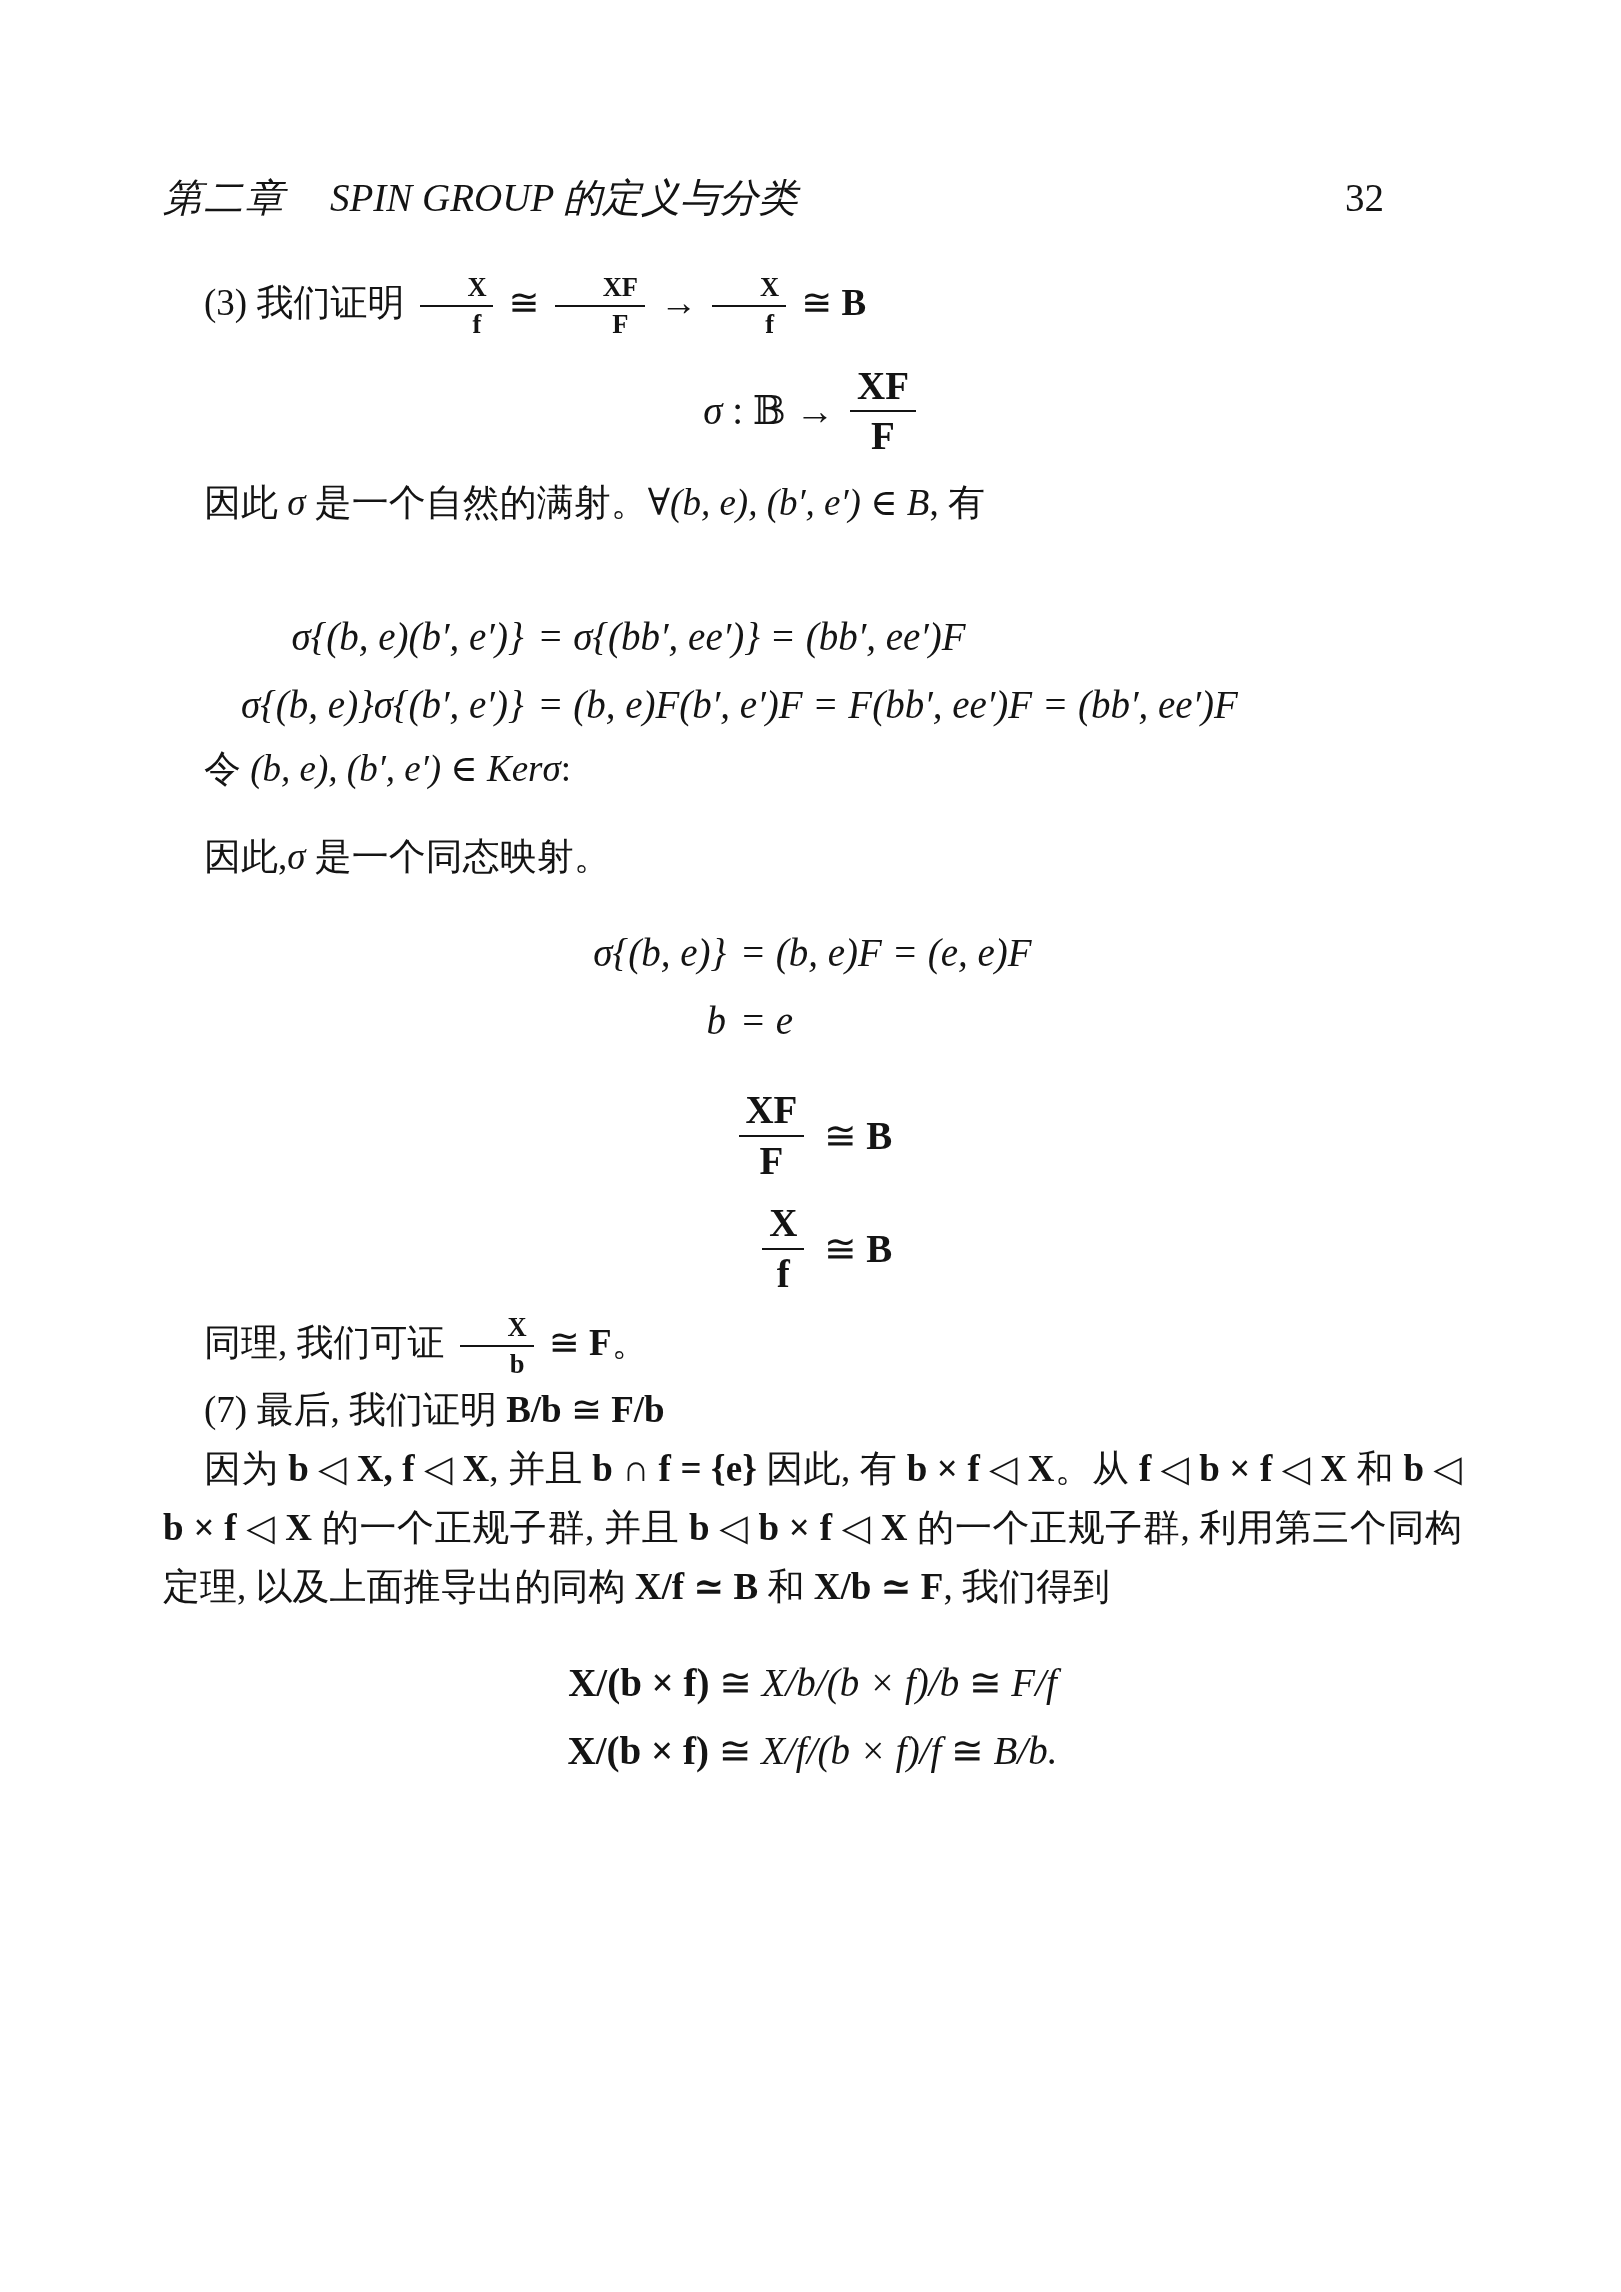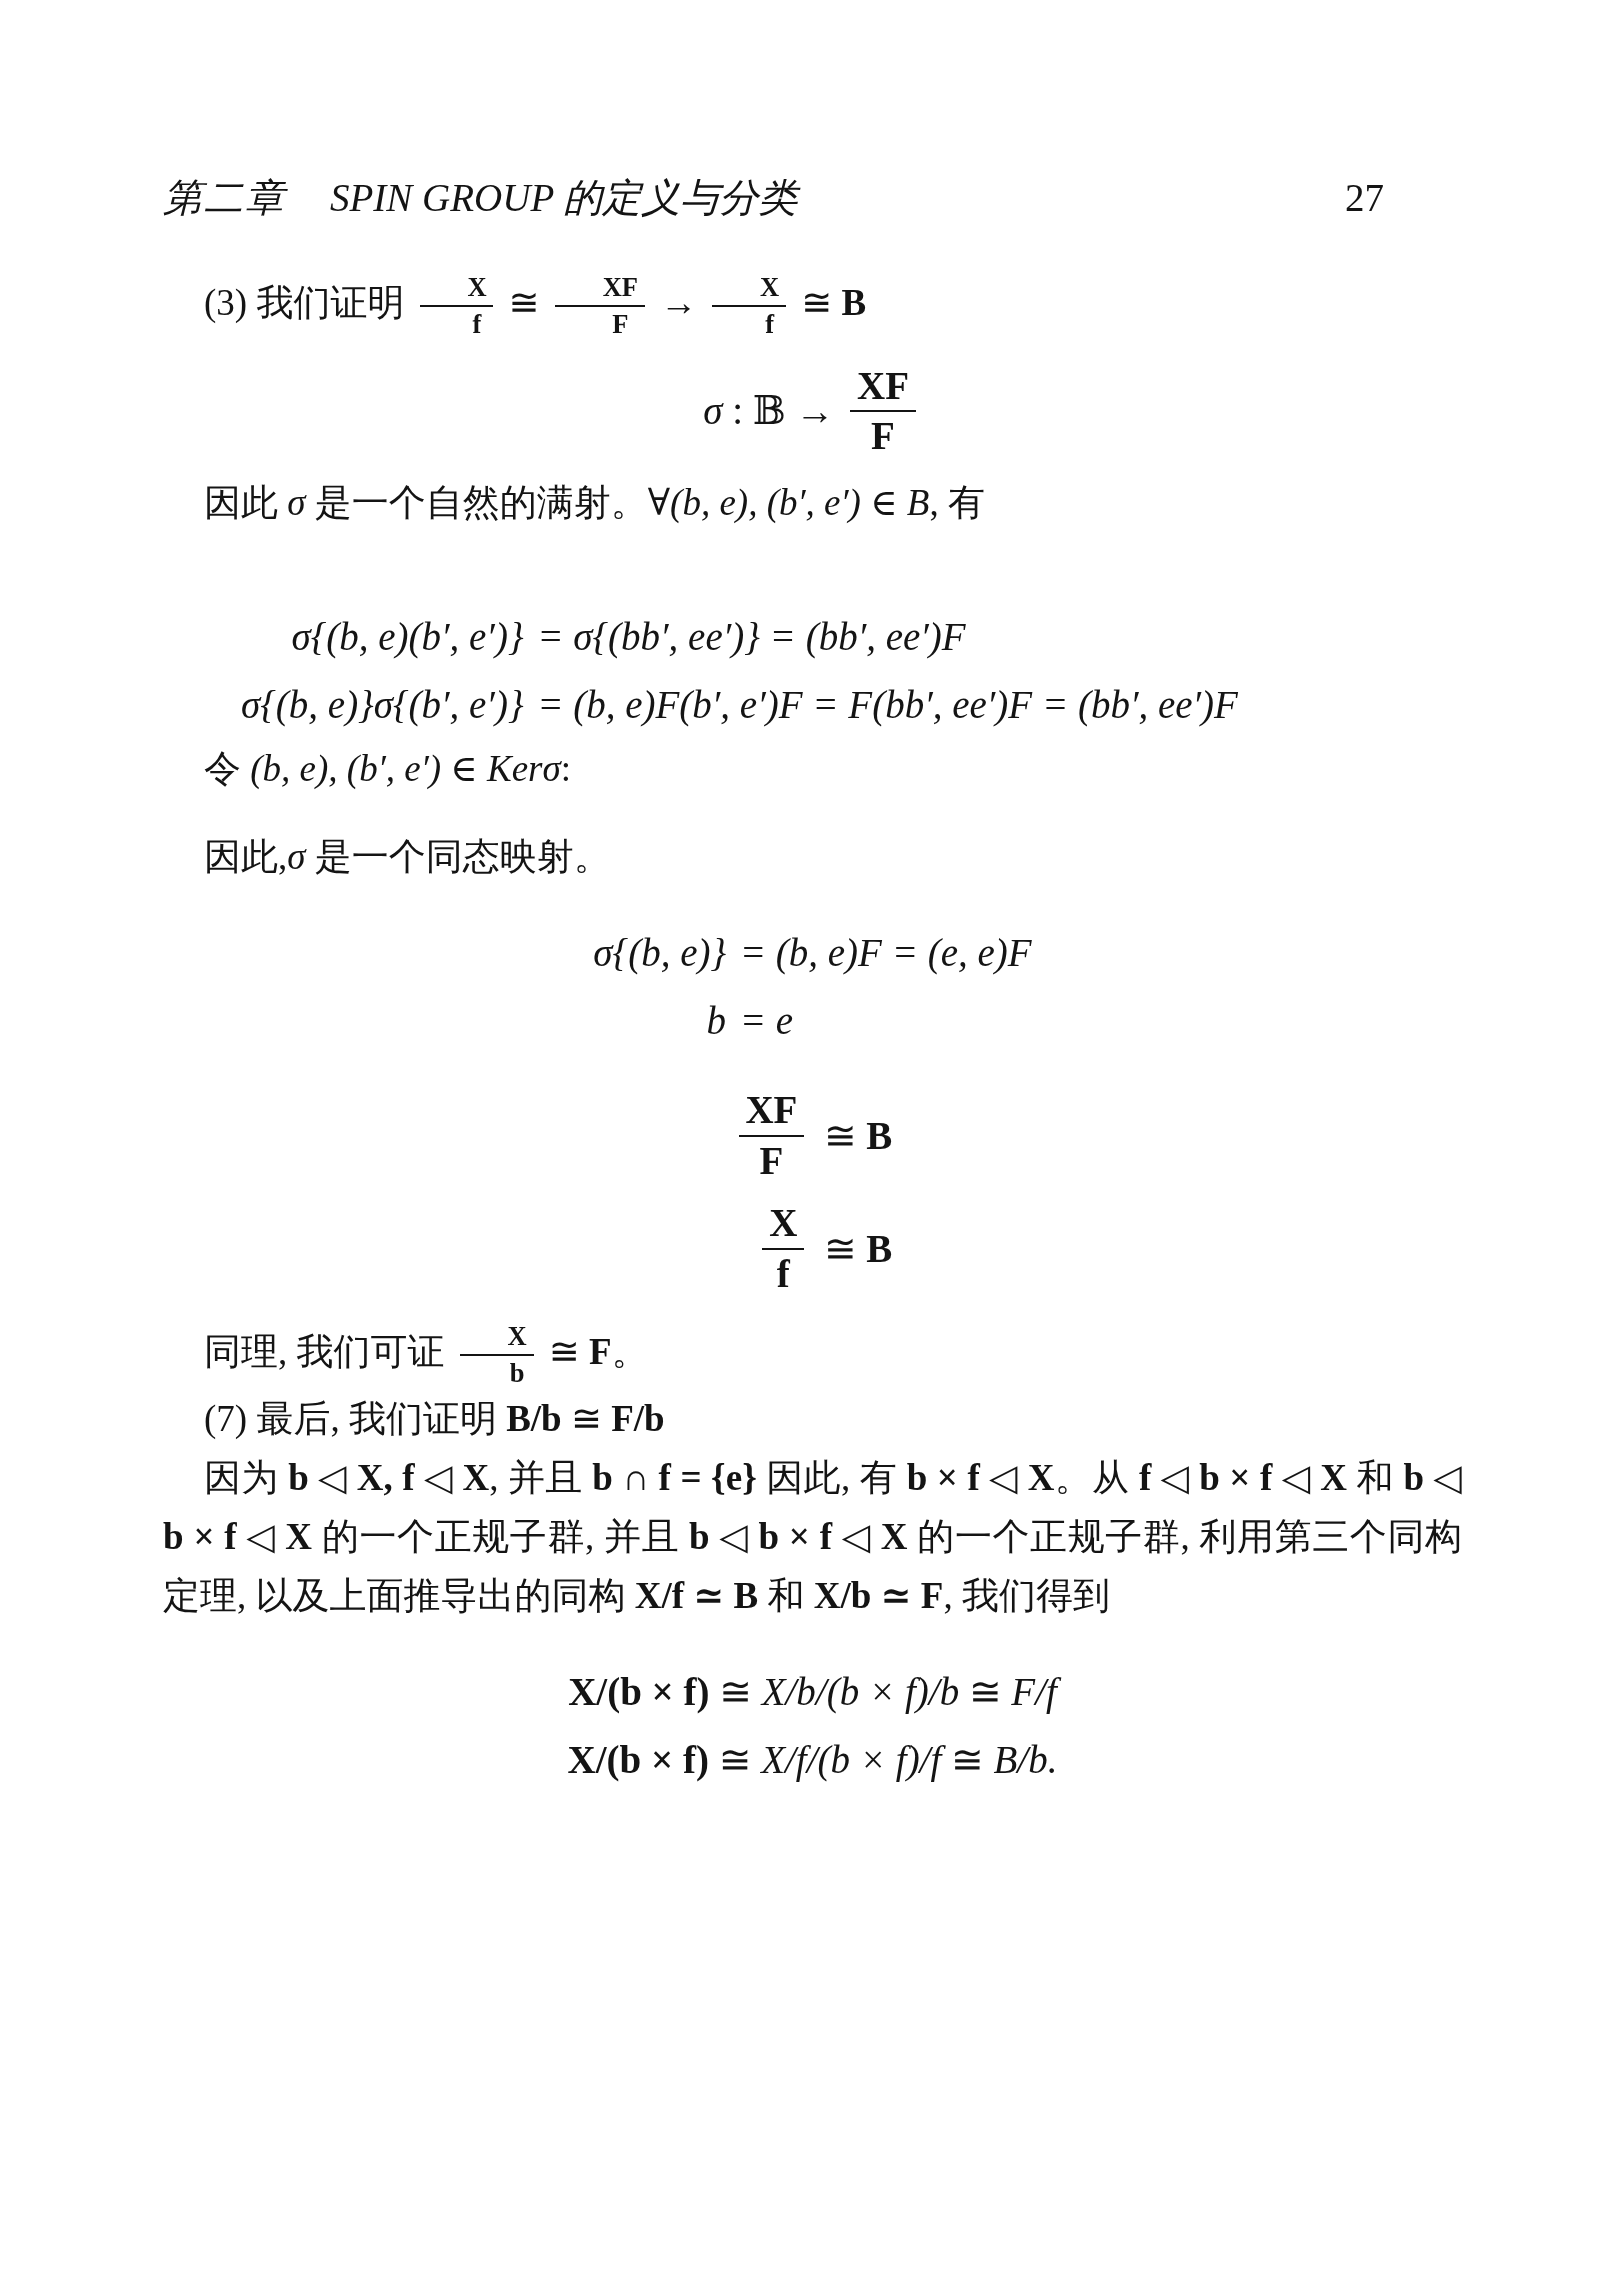--- a/index.html
+++ b/index.html
@@ -69,21 +69,21 @@
 <body>
 
 <div class="page">
   <div class="content">
 
     <div class="header">
       <div class="header-left">
         <span class="chapter">第二章</span>
         <span class="title">SPIN GROUP 的定义与分类</span>
       </div>
-      <span class="pageno">27</span>
+      <span class="pageno">32</span>
     </div>
 
     <p class="para" style="margin-top:51px;"><span class="seg rm">(3) 我们证明 </span><span class="frac b inline">
           <span class="num">X</span>
           <span class="den">f</span>
         </span><span class="seg rm"> ≅ </span><span class="frac b inline">
           <span class="num">XF</span>
           <span class="den">F</span>
         </span><span class="seg rm"> → </span><span class="frac b inline">
           <span class="num">X</span>
@@ -132,21 +132,21 @@
       </div>
       <div class="arow">
         <span class="acell-l"><span class="frac b display">
               <span class="num">X</span>
               <span class="den">f</span>
             </span></span>
         <span class="acell-r"><span class="seg rm">≅ </span><span class="seg b">B</span></span>
       </div>
     </div>
 
-    <p class="para" style="margin-top:15px;"><span class="seg rm">同理, 我们可证 </span><span class="frac b inline">
+    <p class="para" style="margin-top:6px;"><span class="seg rm">同理, 我们可证 </span><span class="frac b inline">
           <span class="num">X</span>
           <span class="den">b</span>
         </span><span class="seg rm"> ≅ </span><span class="seg b">F</span><span class="seg rm">。</span></p>
 
     <p class="para"><span class="seg rm">(7) 最后, 我们证明 </span><span class="seg b">B/b</span><span class="seg rm"> ≅ </span><span class="seg b">F/b</span></p>
 
     <p class="para justify"><span class="seg rm">因为 </span><span class="seg b">b ◁ X, f ◁ X</span><span class="seg rm">, 并且 </span><span class="seg b">b ∩ f = {e}</span><span class="seg rm"> 因此, 有 </span><span class="seg b">b × f ◁ X</span><span class="seg rm">。从 </span><span class="seg b">f ◁ b × f ◁ X</span><span class="seg rm"> 和 </span><span class="seg b">b ◁ b × f ◁ X</span><span class="seg rm"> 的一个正规子群, 并且 </span><span class="seg b">b ◁ b × f ◁ X</span><span class="seg rm"> 的一个正规子群, 利用第三个同构定理, 以及上面推导出的同构 </span><span class="seg b">X/f ≃ B</span><span class="seg rm"> 和 </span><span class="seg b">X/b ≃ F</span><span class="seg rm">, 我们得到</span></p>
 
     <div class="disp" style="margin-top:43px;"><span class="seg b">X/(b × f)</span><span class="seg rm"> ≅ </span><span class="seg it">X/b/(b × f)/b</span><span class="seg rm"> ≅ </span><span class="seg it">F/f</span></div>
     <div class="disp" style="margin-top:19.6px;"><span class="seg b">X/(b × f)</span><span class="seg rm"> ≅ </span><span class="seg it">X/f/(b × f)/f</span><span class="seg rm"> ≅ </span><span class="seg it">B/b.</span></div>

